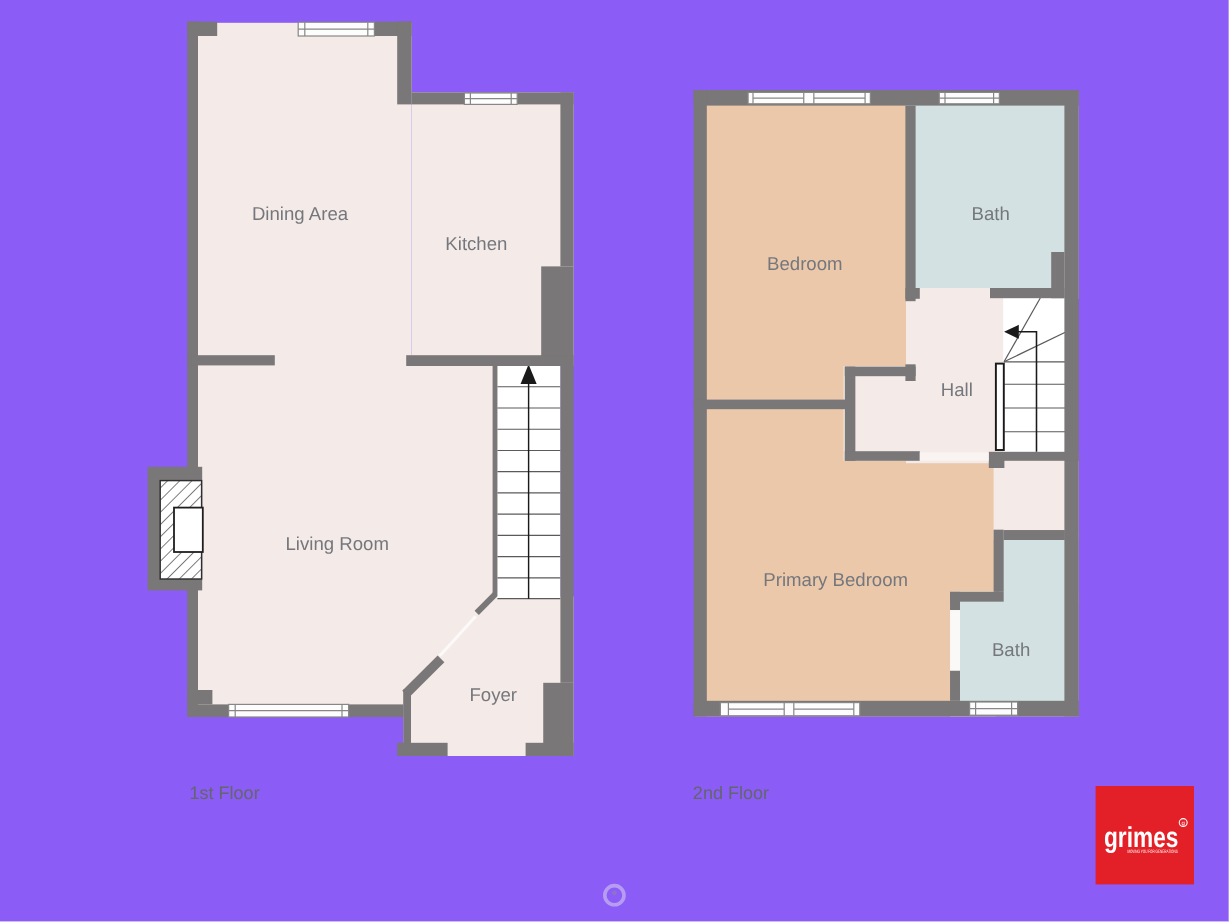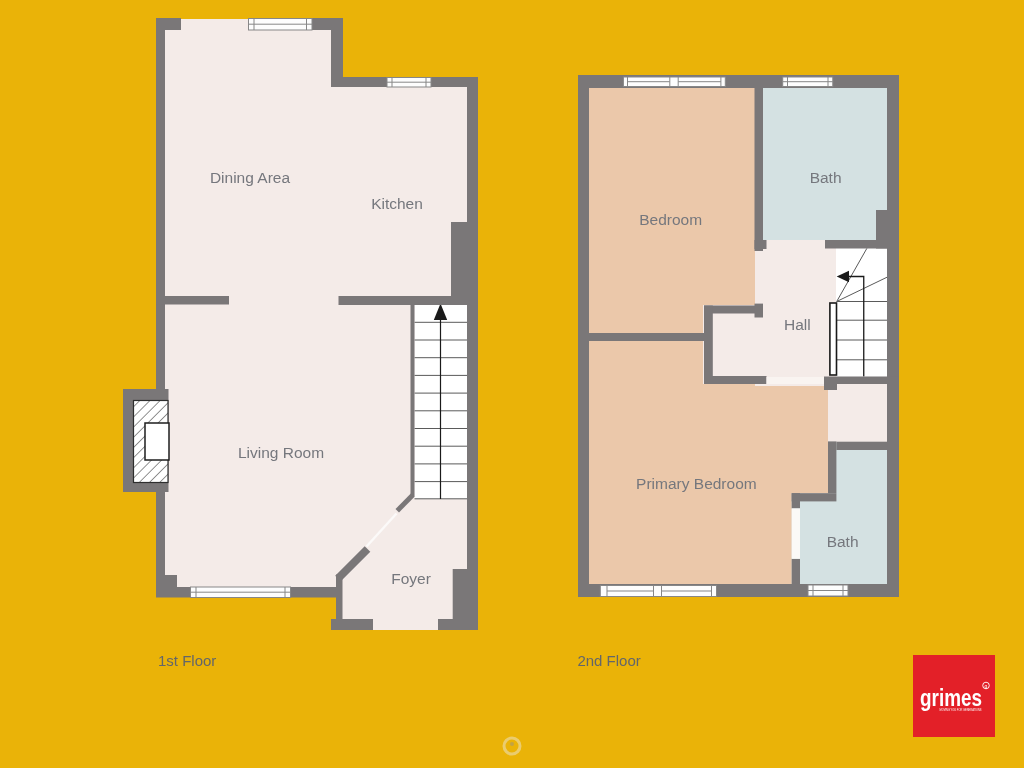--- a/index.html
+++ b/index.html
@@ -1,16 +1,16 @@
 <!DOCTYPE html>
 <html><head>
 <meta charset="utf-8">
 <style>
   html,body{margin:0;padding:0;background:#ffffff;}
-  .page{position:relative;width:1024px;height:768px;background:#eab308;font-family:"Liberation Sans",sans-serif;text-align:center;}
+  .page{position:relative;width:1024px;height:768px;background:#8b5cf6;font-family:"Liberation Sans",sans-serif;text-align:center;}
   svg{position:absolute;top:0;left:0;}
   text{font-family:"Liberation Sans",sans-serif;}
 </style>
 </head>
 <body>
 <div class="page">
 <svg width="1024" height="768" viewBox="0 0 1024 768">
 <defs>
 
   <pattern id="hatch" width="7.2" height="7.2" patternUnits="userSpaceOnUse" patternTransform="rotate(45)">

